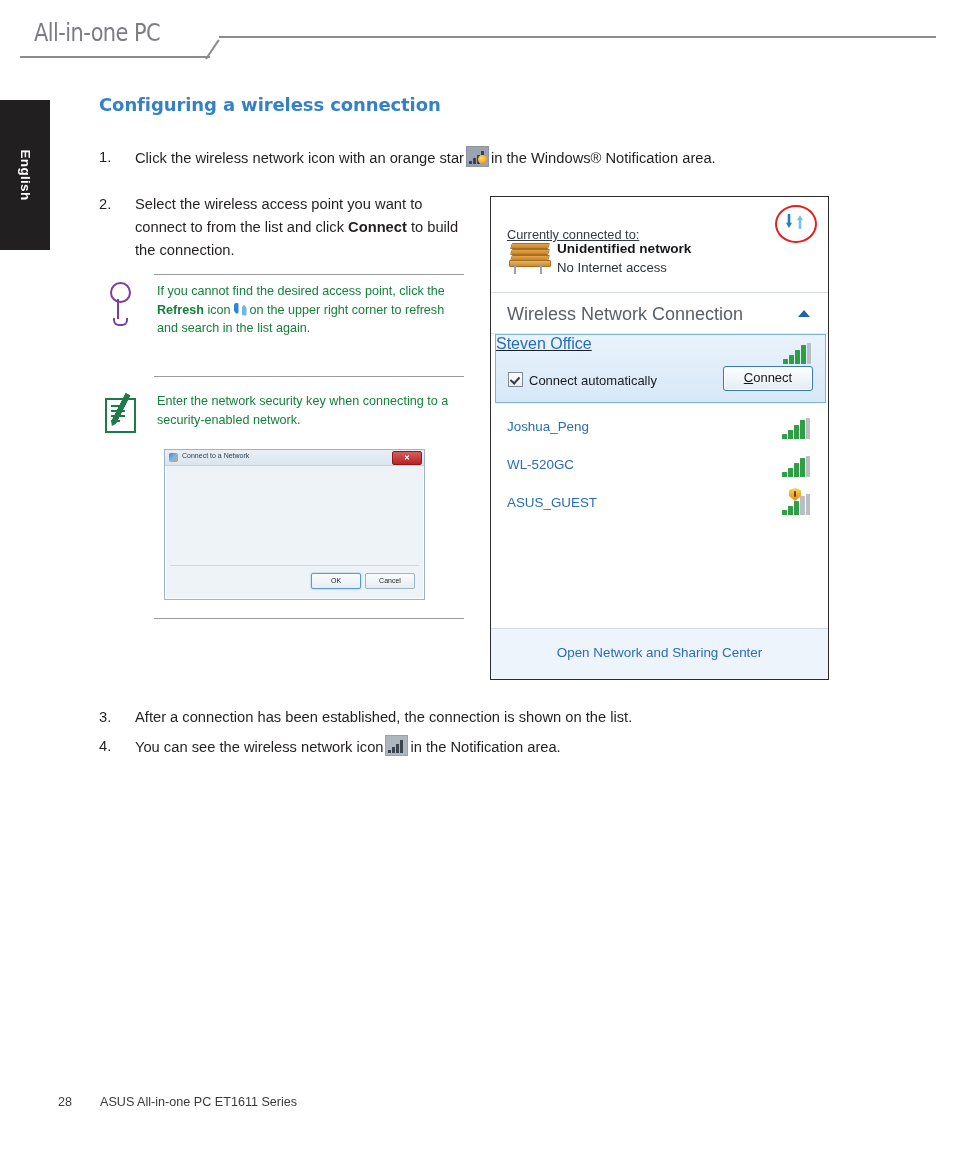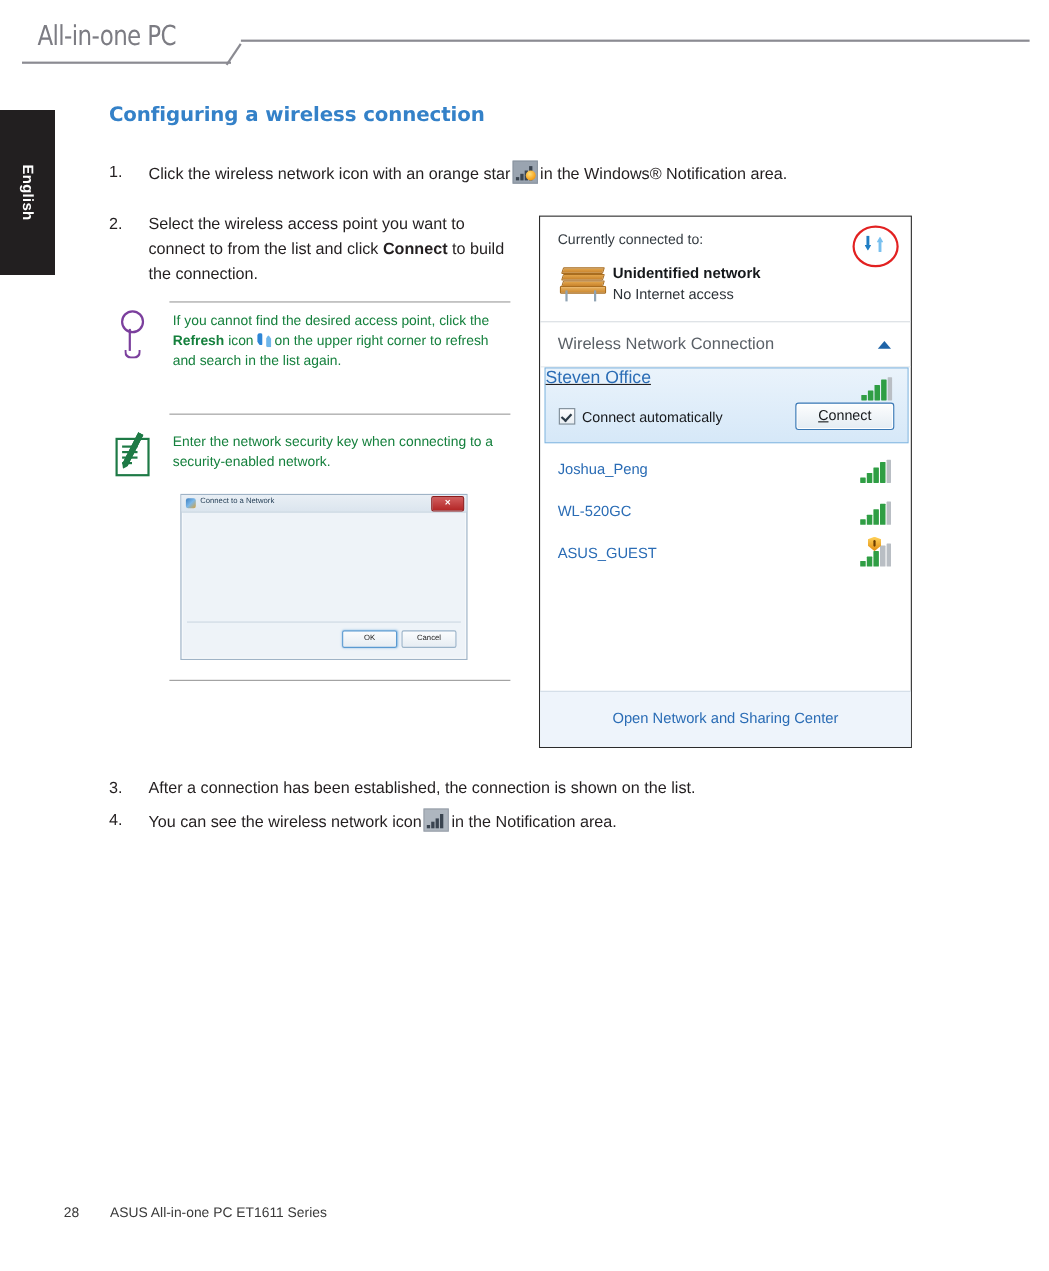--- a/index.html
+++ b/index.html
@@ -200,21 +200,21 @@
   
   #netpanel{
     position:absolute; left:490px; top:196px; width:337px; height:482px;
     background:#ffffff; border:1px solid #2b2b2b;
   }
   #net-current{
     position:absolute; left:0; top:0; width:100%; height:95px;
     border-bottom:1px solid #d7dce1;
   }
   #net-current-label{
-    position:absolute; left:16px; top:13px; font-size:12.8px; color:#333a40;
+    position:absolute; left:16px; top:30px; font-size:12.8px; color:#333a40;text-decoration:underline;
   }
   #net-refresh-wrap{ position:absolute; right:13px; top:8px; width:40px; height:36px; }
   #net-refresh-circle{
     position:absolute; left:0; top:0; width:38px; height:34px;
     border:2.6px solid #e22121; border-radius:50%;
   }
   #net-refresh-icon{
     position:absolute; left:11px; top:8px; width:17px; height:17px;
   }
   #net-refresh-icon .a1,#net-refresh-icon .a2{
@@ -243,21 +243,21 @@
   }
   #net-current-sub{
     position:absolute; left:66px; top:63px; font-size:13.2px; color:#2c3238;
   }
 
   #net-conn-header{
     position:absolute; left:0; top:96px; width:100%; height:40px;
     border-bottom:1px solid #e4e8ec;
   }
   #net-conn-title{
-    position:absolute; left:16px; top:11px; font-size:15px; color:#5a6067;
+    position:absolute; left:16px; top:11px; font-size:18px; color:#5a6067;
   }
   #net-conn-chevron{
     position:absolute; right:18px; top:17px; width:0;height:0;
     border-left:6px solid transparent; border-right:6px solid transparent;
     border-bottom:7px solid #1f64a8;
   }
 
   .net-row{
     position:absolute; left:0; width:100%; height:38px;
   }

